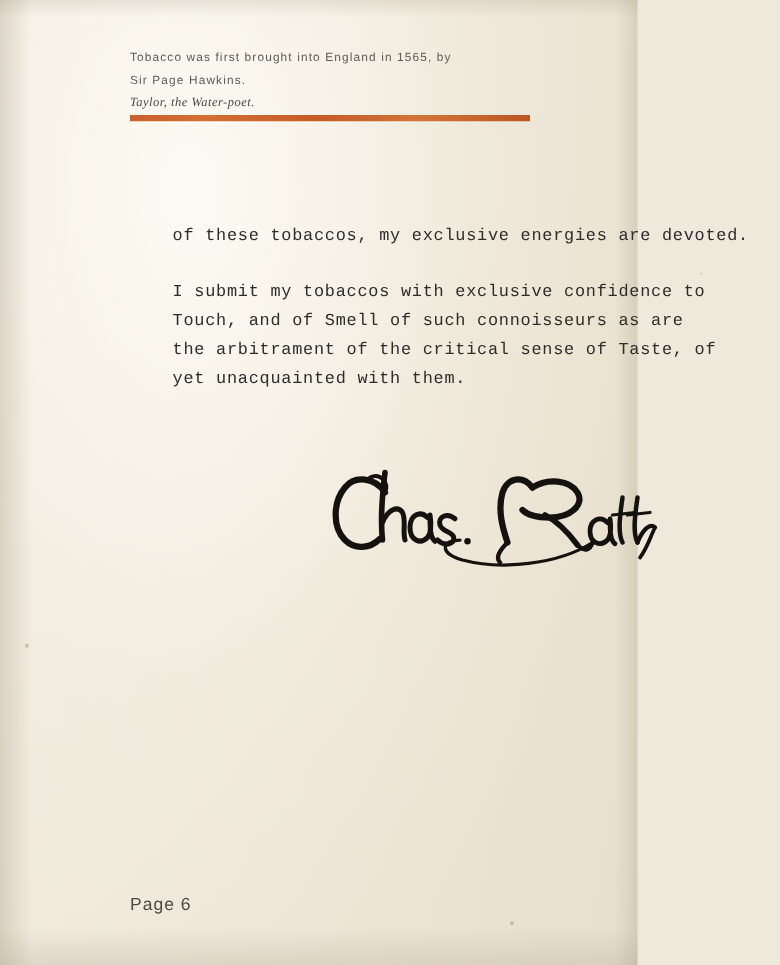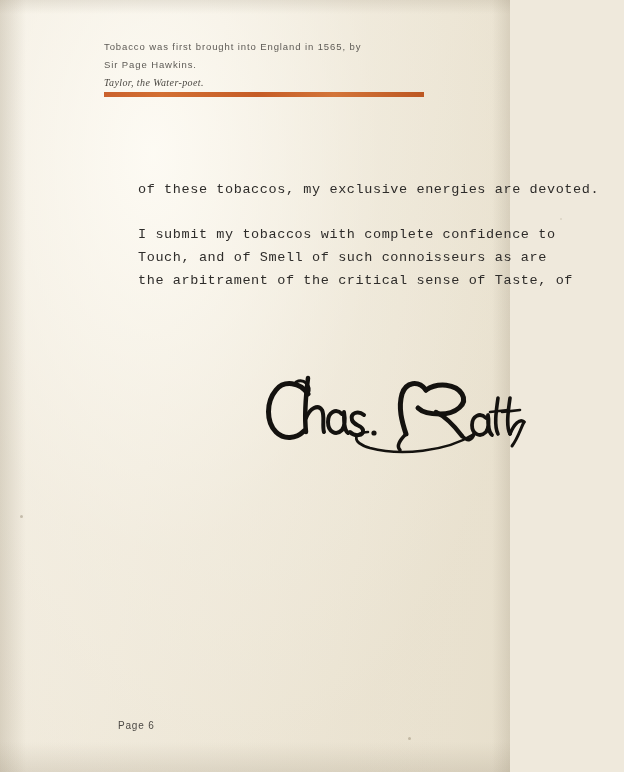--- a/index.html
+++ b/index.html
@@ -127,23 +127,23 @@
     left: 250px;
     top: 360px;
     width: 280px;
     height: 110px;
   }
   .signature svg { display: block; }
 
   
   .page-number {
     position: absolute;
-    left: 118px;
+    left: 104px;
     bottom: 41px;
-    font-size: 10px;
+    font-size: 14px;
     letter-spacing: 0.8px;
     color: #4c4945;
   }
 </style>
 </head>
 <body>
 
 <div class="page">
 
   <div class="binding-shadow"></div>
@@ -163,23 +163,24 @@
 
   <div class="rule"></div>
 
   <div class="body-text">
 
     <p class="para">
       <span class="ln last">of these tobaccos, my exclusive energies are devoted.</span>
     </p>
 
     <p class="para">
-      <span class="ln">I submit my tobaccos with complete confidence to</span>
+      <span class="ln">I submit my tobaccos with exclusive confidence to</span>
       <span class="ln">Touch, and of Smell of such connoisseurs as are</span>
       <span class="ln">the arbitrament of the critical sense of Taste, of</span>
+      <span class="ln last">yet unacquainted with them.</span>
     </p>
 
   </div>
 
   <div class="signature">
     <svg width="280" height="110" viewBox="0 0 280 110" xmlns="http://www.w3.org/2000/svg" aria-hidden="true">
       <g fill="none" stroke="#14120f" stroke-linecap="round" stroke-linejoin="round">
 
         <path d="M58 34 C50 22, 34 20, 26 30 C16 42, 16 62, 26 72 C34 80, 46 79, 54 71" stroke-width="5"></path>
         <path d="M58 34 C62 26, 54 18, 46 22" stroke-width="3"></path>

